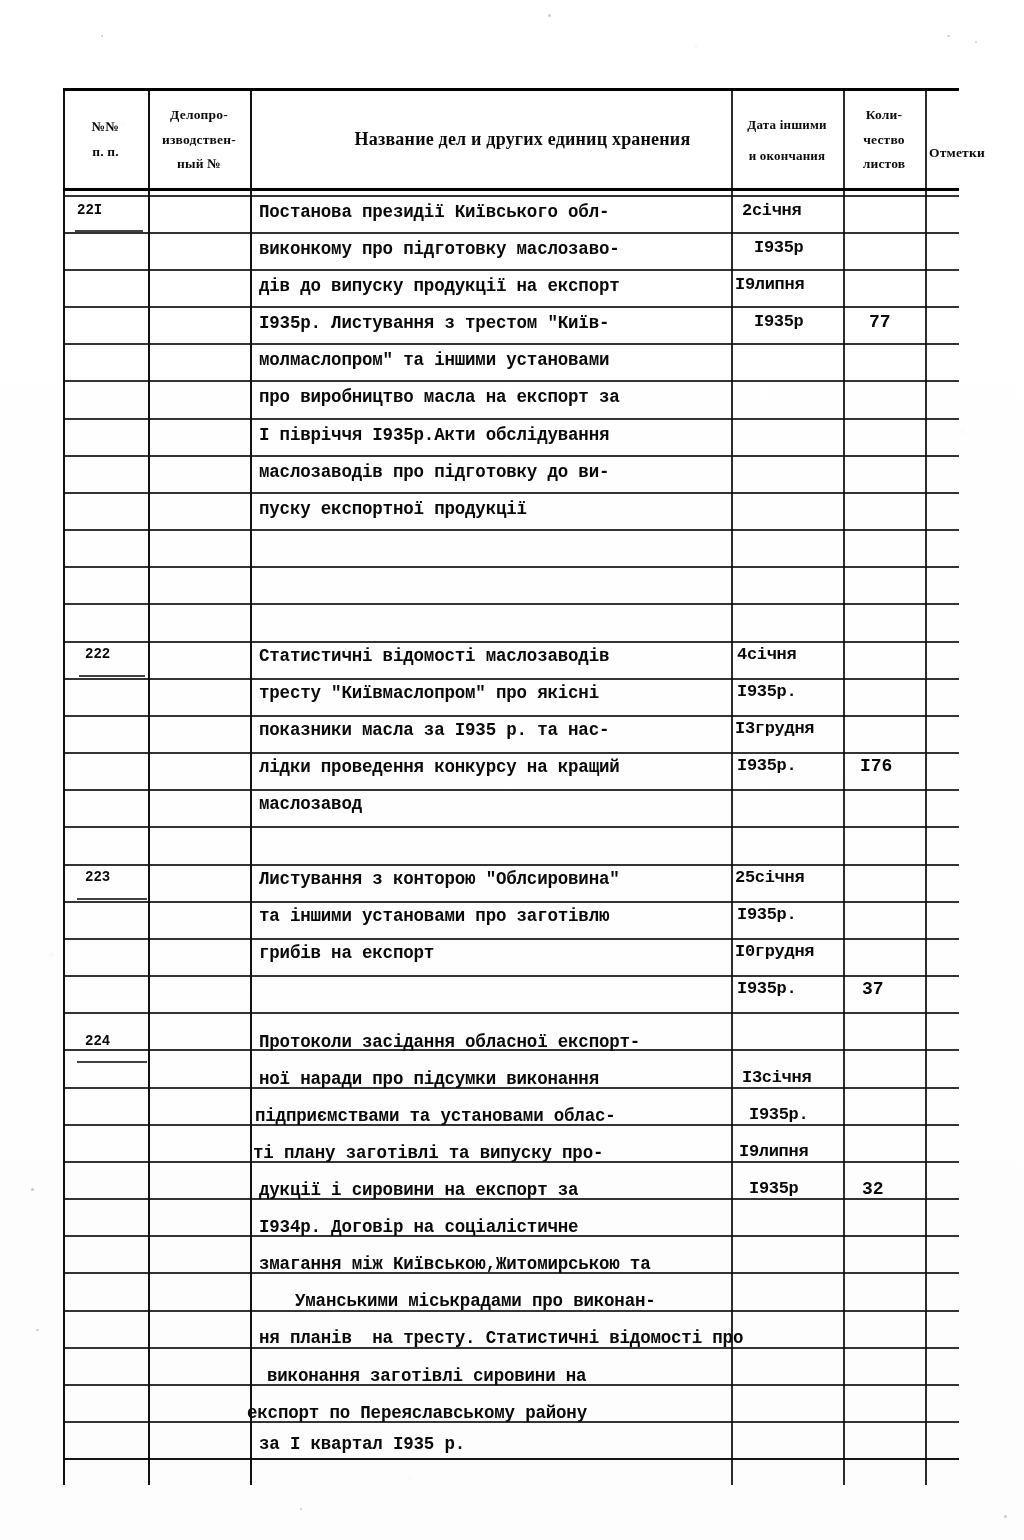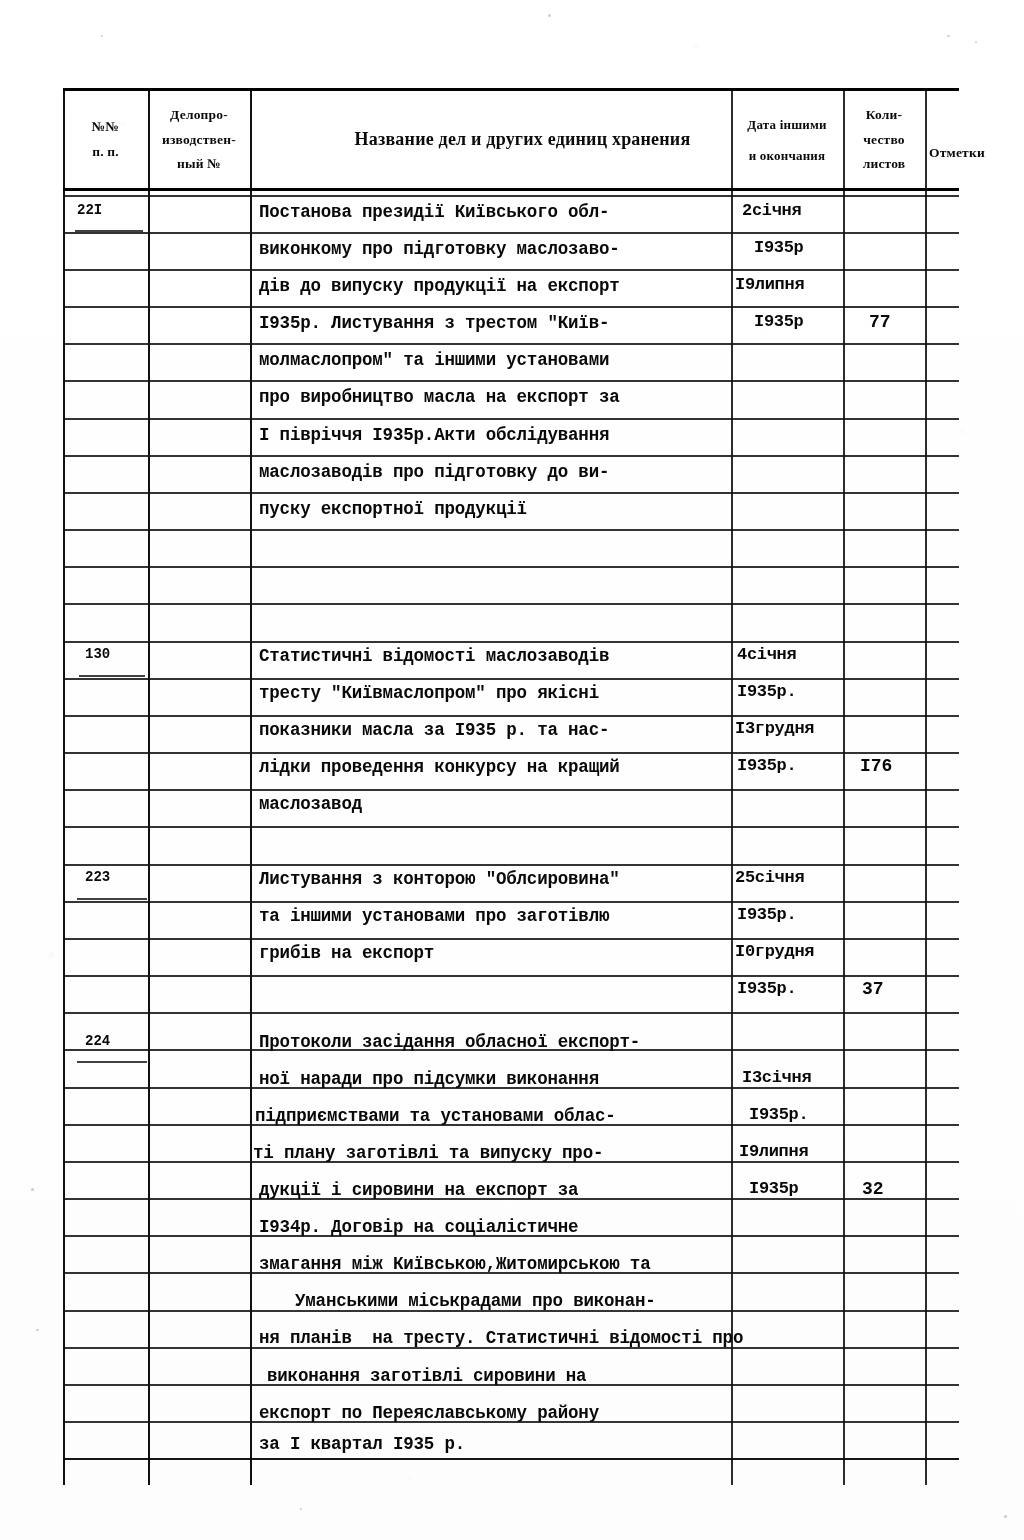--- a/index.html
+++ b/index.html
@@ -212,21 +212,21 @@
     <div class="tline" style="left:196px;top:336px;">I півріччя I935р.Акти обслідування</div>
     <div class="tline" style="left:196px;top:373px;">маслозаводів про підготовку до ви-</div>
     <div class="tline" style="left:196px;top:410px;">пуску експортної продукції</div>
 
     <div class="tdate" style="left:679px;top:113px;">2січня</div>
     <div class="tdate" style="left:691px;top:150px;">I935р</div>
     <div class="tdate" style="left:672px;top:187px;">I9липня</div>
     <div class="tdate" style="left:691px;top:224px;">I935р</div>
     <div class="tcount" style="left:806px;top:224px;">77</div>
 
-    <div class="tnum" style="left:22px;top:558px;">130</div>
+    <div class="tnum" style="left:22px;top:558px;">222</div>
     <div class="ul" style="left:16px;top:587px;width:66px;"></div>
 
     <div class="tline" style="left:196px;top:557px;">Статистичні відомості маслозаводів</div>
     <div class="tline" style="left:196px;top:594px;">тресту "Київмаслопром" про якісні</div>
     <div class="tline" style="left:196px;top:631px;">показники масла за I935 р. та нас-</div>
     <div class="tline" style="left:196px;top:668px;">лідки проведення конкурсу на кращий</div>
     <div class="tline" style="left:196px;top:705px;">маслозавод</div>
 
     <div class="tdate" style="left:674px;top:557px;">4січня</div>
     <div class="tdate" style="left:674px;top:594px;">I935р.</div>
@@ -253,21 +253,21 @@
     <div class="tline" style="left:196px;top:943px;">Протоколи засідання обласної експорт-</div>
     <div class="tline" style="left:196px;top:980px;">ної наради про підсумки виконання</div>
     <div class="tline" style="left:192px;top:1017px;">підприємствами та установами облас-</div>
     <div class="tline" style="left:190px;top:1054px;">ті плану заготівлі та випуску про-</div>
     <div class="tline" style="left:196px;top:1091px;">дукції і сировини на експорт за</div>
     <div class="tline" style="left:196px;top:1128px;">I934р. Договір на соціалістичне</div>
     <div class="tline" style="left:196px;top:1165px;">змагання між Київською,Житомирською та</div>
     <div class="tline" style="left:196px;top:1202px;margin-left:36px;">Уманськими міськрадами про виконан-</div>
     <div class="tline" style="left:196px;top:1239px;">ня планів  на тресту. Статистичні відомості про</div>
     <div class="tline" style="left:196px;top:1277px;margin-left:8px;">виконання заготівлі сировини на</div>
-    <div class="tline" style="left:196px;top:1314px;text-align:center;">експорт по Переяславському району</div>
+    <div class="tline" style="left:184px;top:1314px;text-align:center;">експорт по Переяславському району</div>
     <div class="tline" style="left:196px;top:1345px;">за I квартал I935 р.</div>
 
     <div class="tdate" style="left:679px;top:980px;">I3січня</div>
     <div class="tdate" style="left:686px;top:1017px;">I935р.</div>
     <div class="tdate" style="left:676px;top:1054px;">I9липня</div>
     <div class="tdate" style="left:686px;top:1091px;">I935р</div>
     <div class="tcount" style="left:799px;top:1091px;">32</div>
 
   </div>
 </div>

